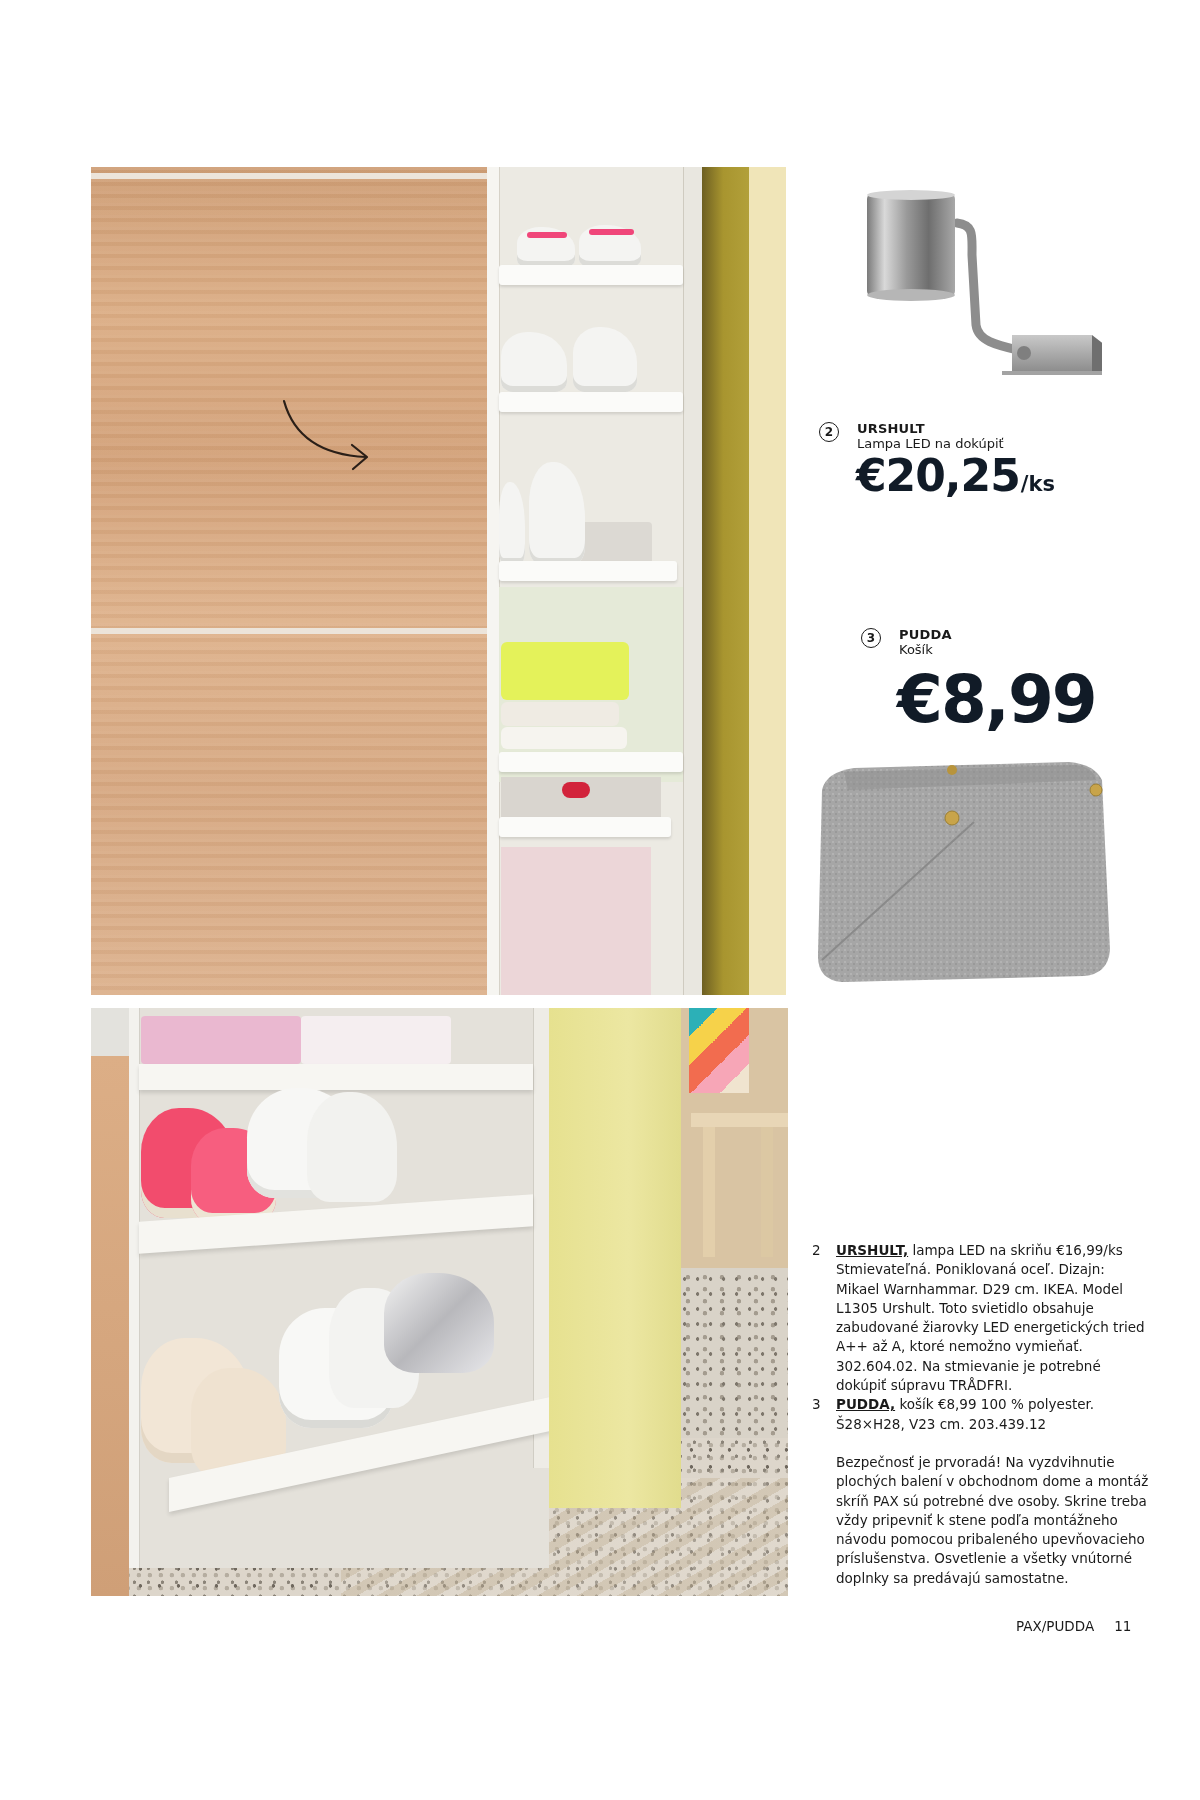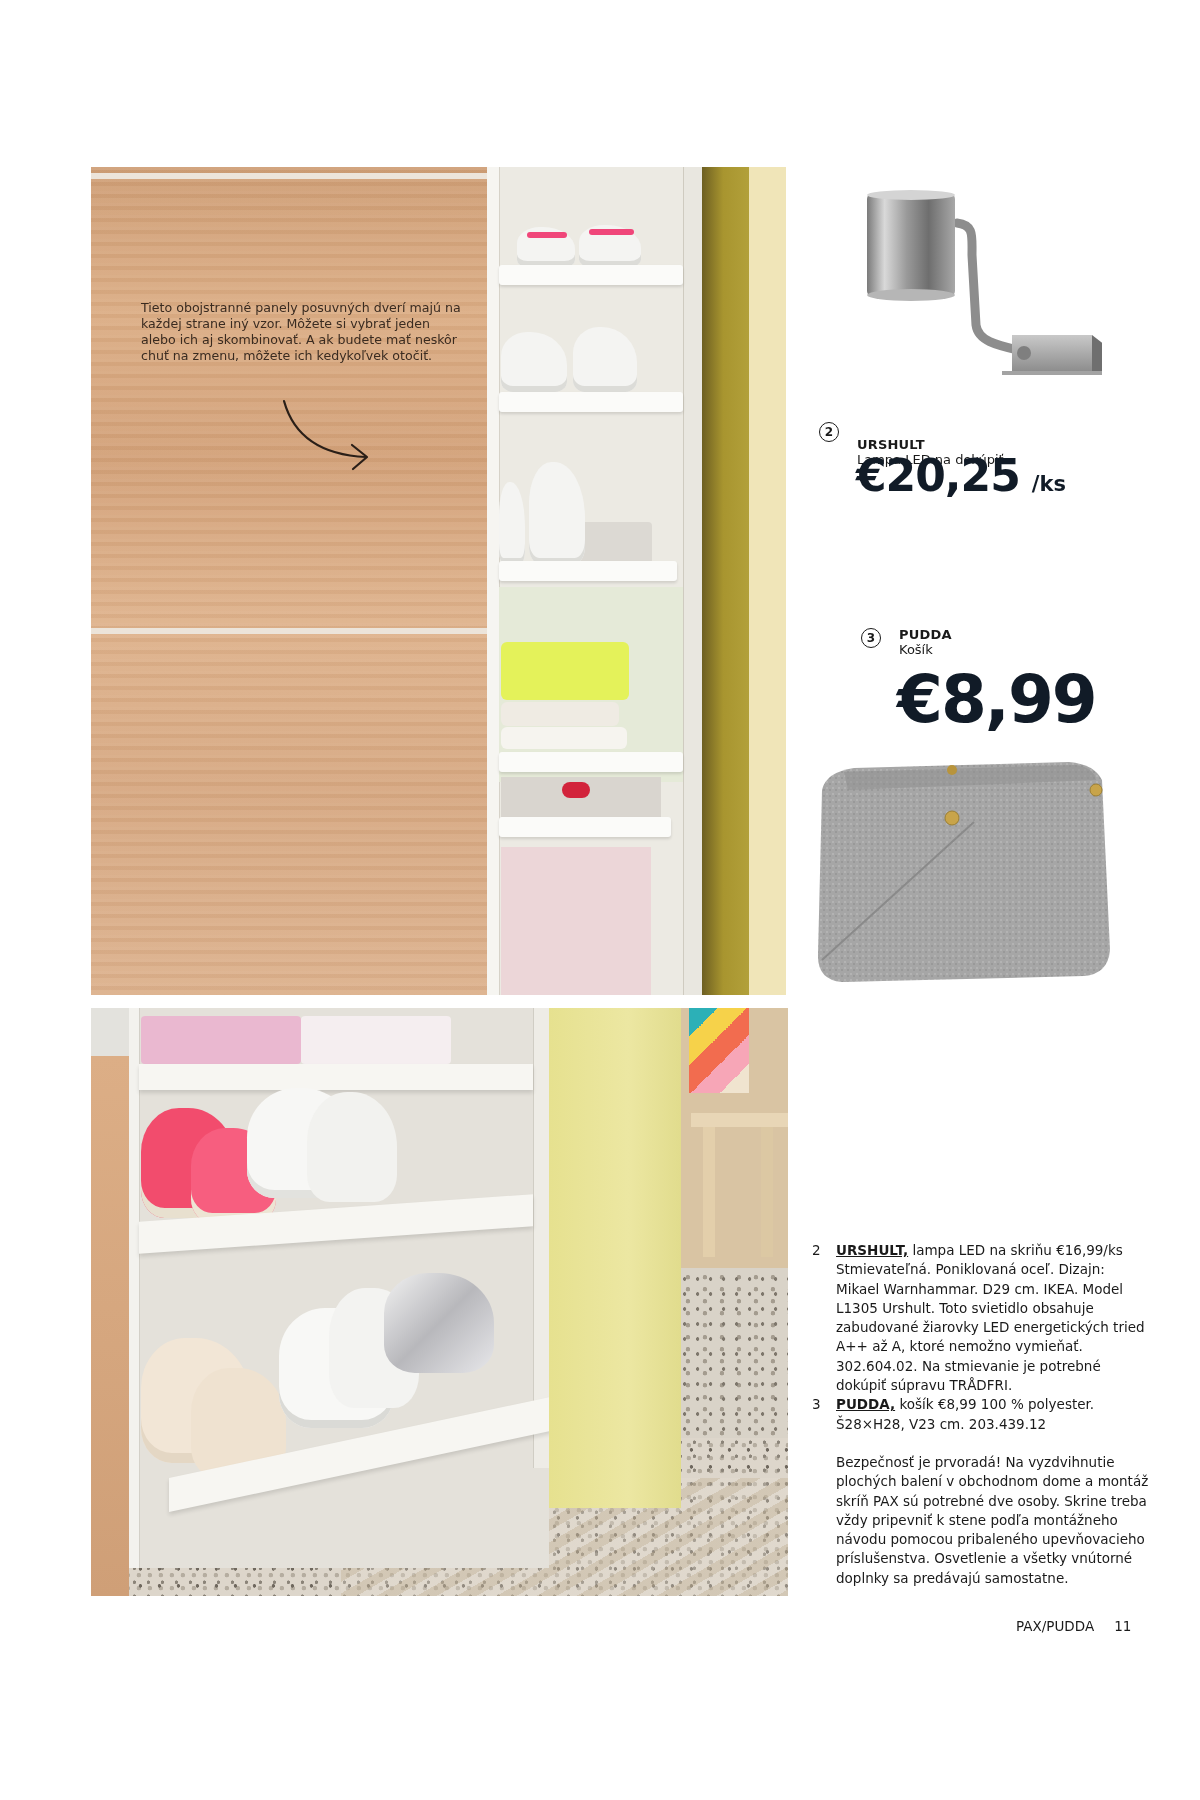--- a/index.html
+++ b/index.html
@@ -71,23 +71,23 @@
     #lamp { left: 862px; top: 185px; width: 240px; height: 225px; }
     .num-circle {
       display: inline-flex; align-items: center; justify-content: center;
       width: 20px; height: 20px; border: 1.6px solid #1a1a1a; border-radius: 50%;
       font-size: 12px; font-weight: bold; box-sizing: border-box;
     }
     .prod-name { font-size: 13px; font-weight: bold; letter-spacing: 0.2px; line-height: 15px; }
     .prod-desc { font-size: 13px; line-height: 15px; }
     #lamp-label { left: 819px; top: 421px; }
     #lamp-label .num-circle { position: absolute; left: 0; top: 1px; }
-    #lamp-label .texts { position: absolute; left: 38px; top: 16px; width: 200px; }
+    #lamp-label .texts { position: absolute; left: 38px; top: 0; width: 200px; }
     #lamp-price { left: 856px; top: 450px; font-size: 44px; font-weight: bold; color: #111b27; letter-spacing: -1px; white-space: nowrap; }
-    #lamp-price .unit { font-size: 21px; letter-spacing: 0; margin-left: 12px; }
+    #lamp-price .unit { font-size: 21px; letter-spacing: 0; margin-left: 1px; }
 
     #basket-label { left: 861px; top: 627px; }
     #basket-label .num-circle { position: absolute; left: 0; top: 1px; }
     #basket-label .texts { position: absolute; left: 38px; top: 0; width: 200px; }
     #basket-price { left: 897px; top: 655px; font-size: 66px; font-weight: bold; color: #111b27; letter-spacing: -2px; line-height: 90px; white-space: nowrap; }
     #basket { left: 814px; top: 750px; width: 300px; height: 232px; }
 
     
     #desc { left: 812px; top: 1241px; width: 340px; font-size: 13.5px; line-height: 19.3px; color: #1a1a1a; }
     .item { position: relative; padding-left: 24px; }
@@ -99,21 +99,20 @@
     #footer .page { margin-left: 20px; }
   </style>
 </head>
 <body>
 
 <div id="photo-top" class="abs">
   <div id="door" class="abs wood"></div>
   <div class="abs door-rail" style="top:6px;"></div>
   <div class="abs door-rail" style="top:461px;"></div>
 
-  <div id="caption-text" class="abs">Tieto obojstranné panely posuvných dverí majú na každej strane iný vzor. Môžete si vybrať jeden alebo ich aj skombinovať. A ak budete mať neskôr chuť na zmenu, môžete ich kedykoľvek otočiť.</div>
   <svg id="arrow" class="abs" viewBox="0 0 100 80">
     <path d="M8 4 C 18 40, 45 58, 90 60" fill="none" stroke="#2a1f18" stroke-width="2.2" stroke-linecap="round"></path>
     <path d="M76 48 L 91 60 L 77 72" fill="none" stroke="#2a1f18" stroke-width="2.2" stroke-linecap="round" stroke-linejoin="round"></path>
   </svg>
 
   <div id="closet" class="abs">
     <div class="abs post-l"></div>
     <div class="abs post-r"></div>
 
     <div class="abs shoe" style="left:30px;top:60px;width:58px;height:40px;"></div>

